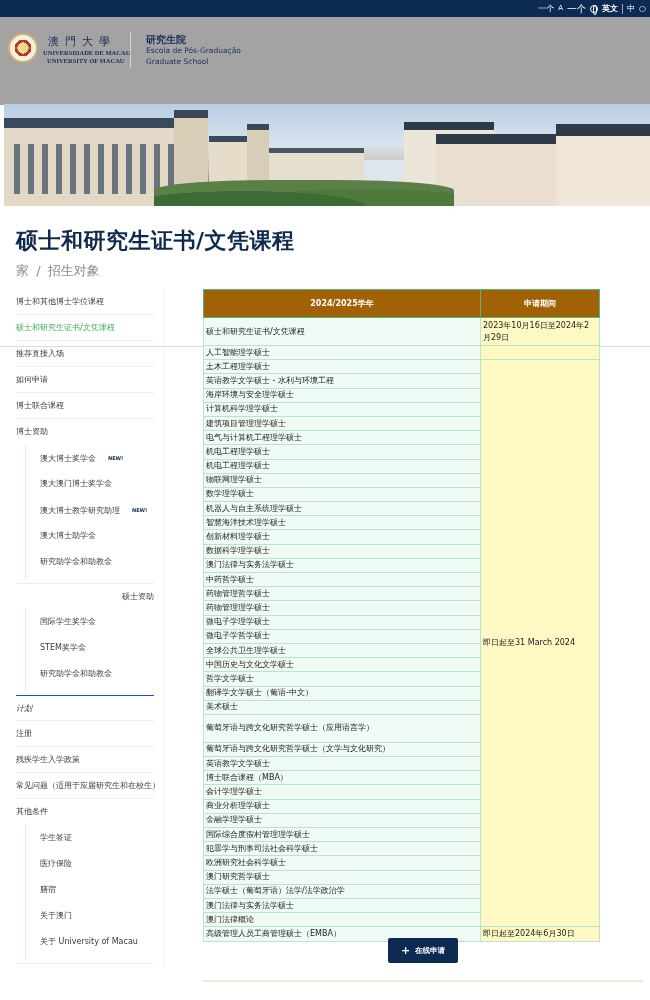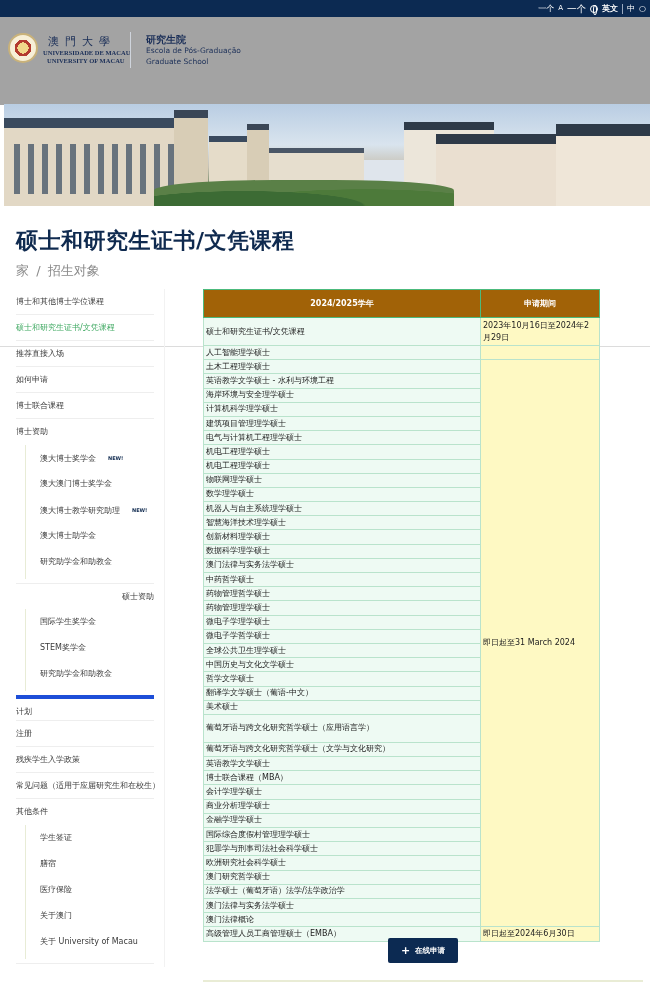--- a/index.html
+++ b/index.html
@@ -143,29 +143,29 @@
     <div class="sb-sub"><span>澳大博士教学研究助理</span><span class="badge">NEW!</span></div>
     <div class="sb-sub"><span>澳大博士助学金</span></div>
     <div class="sb-sub"><span>研究助学金和助教金</span></div>
   </div>
   <div class="sb-item noline" style="border-top:1px solid #eeeeee;text-align:right;">硕士资助</div>
   <div class="sb-group">
     <div class="sb-sub">国际学生奖学金</div>
     <div class="sb-sub">STEM奖学金</div>
     <div class="sb-sub">研究助学金和助教金</div>
   </div>
-  <div class="sb-item" style="border-top:4px solid #1d4ed8;">计划</div>
+  <div class="sb-item" style="border-top:1px solid #1d4ed8;font-style:italic;">计划</div>
   <div class="sb-item">注册</div>
   <div class="sb-item">残疾学生入学政策</div>
   <div class="sb-item">常见问题（适用于应届研究生和在校生）</div>
   <div class="sb-item noline">其他条件</div>
   <div class="sb-group" style="border-bottom:none;">
     <div class="sb-sub">学生签证</div>
+    <div class="sb-sub">医疗保险</div>
     <div class="sb-sub">膳宿</div>
-    <div class="sb-sub">医疗保险</div>
     <div class="sb-sub">关于澳门</div>
     <div class="sb-sub">关于 University of Macau</div>
   </div>
   <div style="height:1px;background:#eeeeee;"></div>
 </aside>
 
 <div class="table-wrap">
   <table class="programs">
     <colgroup>
         <col style="width:277px">

